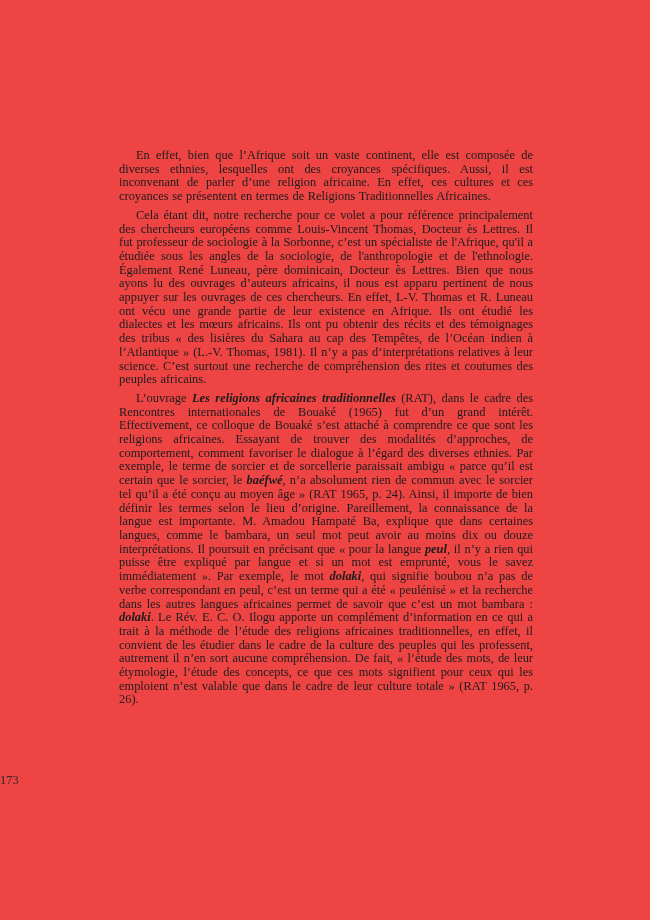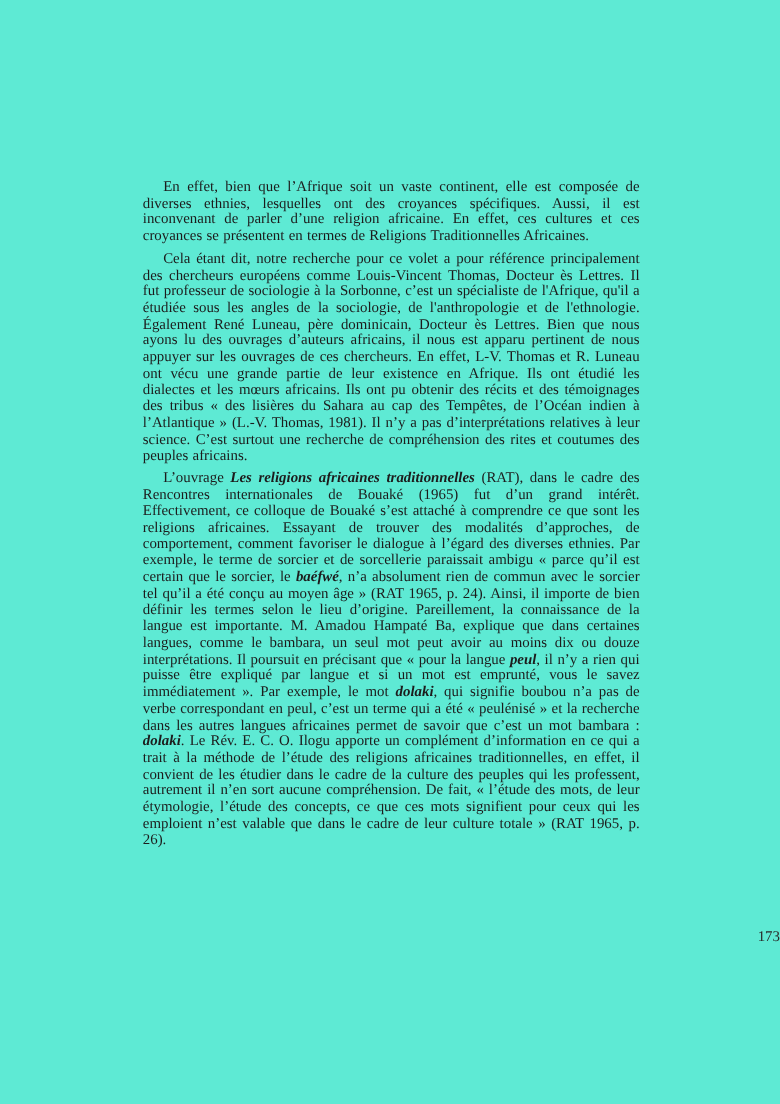--- a/index.html
+++ b/index.html
@@ -4,21 +4,21 @@
 <style>
   html, body {
     margin: 0;
     padding: 0;
     background: #ffffff;
   }
   .page {
     position: relative;
     width: 650px;
     height: 920px;
-    background: #5eead4;
+    background: #ef4444;
     overflow: hidden;
     font-family: "Liberation Serif", "DejaVu Serif", serif;
     color: #1c1c1c;
   }
   .textblock {
     position: absolute;
     left: 119px;
     top: 149px;
     width: 414px;
   }
@@ -32,21 +32,21 @@
   }
   .para em {
     font-style: italic;
     font-weight: bold;
   }
   .pagenum {
     position: absolute;
     top: 773px;
     left: 0;
     width: 650px;
-    text-align: right;
+    text-align: left;
     font-size: 12.4px;
     color: #2a2a2a;
   }
 </style>
 </head>
 <body>
 
 <div class="page">
   <div class="textblock">
       <p class="para"><span>En effet, bien que l’Afrique soit un vaste continent, elle est composée de diverses ethnies, lesquelles ont des croyances spécifiques. Aussi, il est inconvenant de parler d’une religion africaine. En effet, ces cultures et ces croyances se présentent en termes de Religions Traditionnelles Africaines.</span></p>

